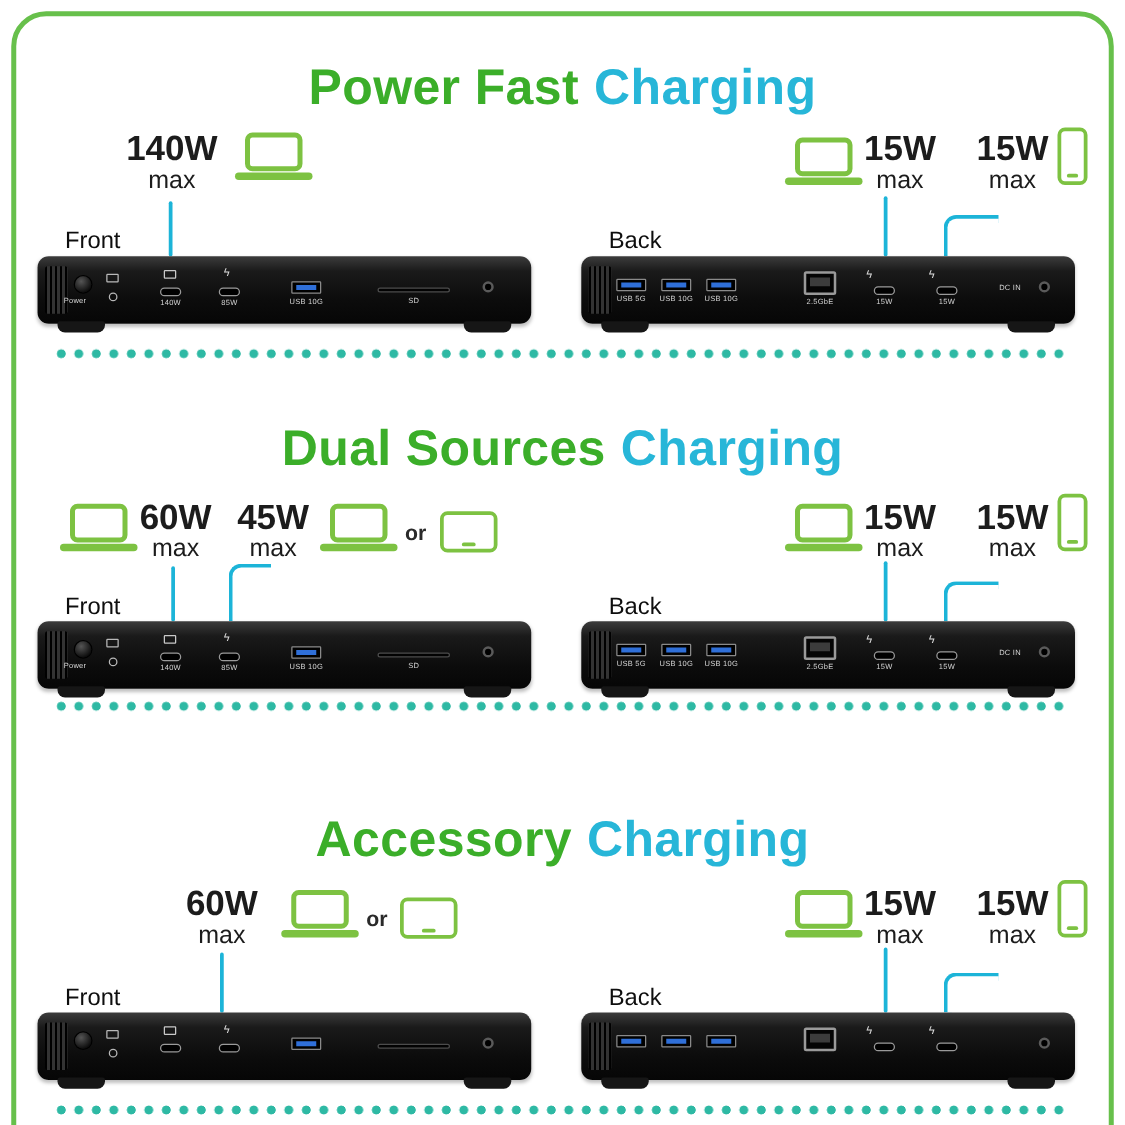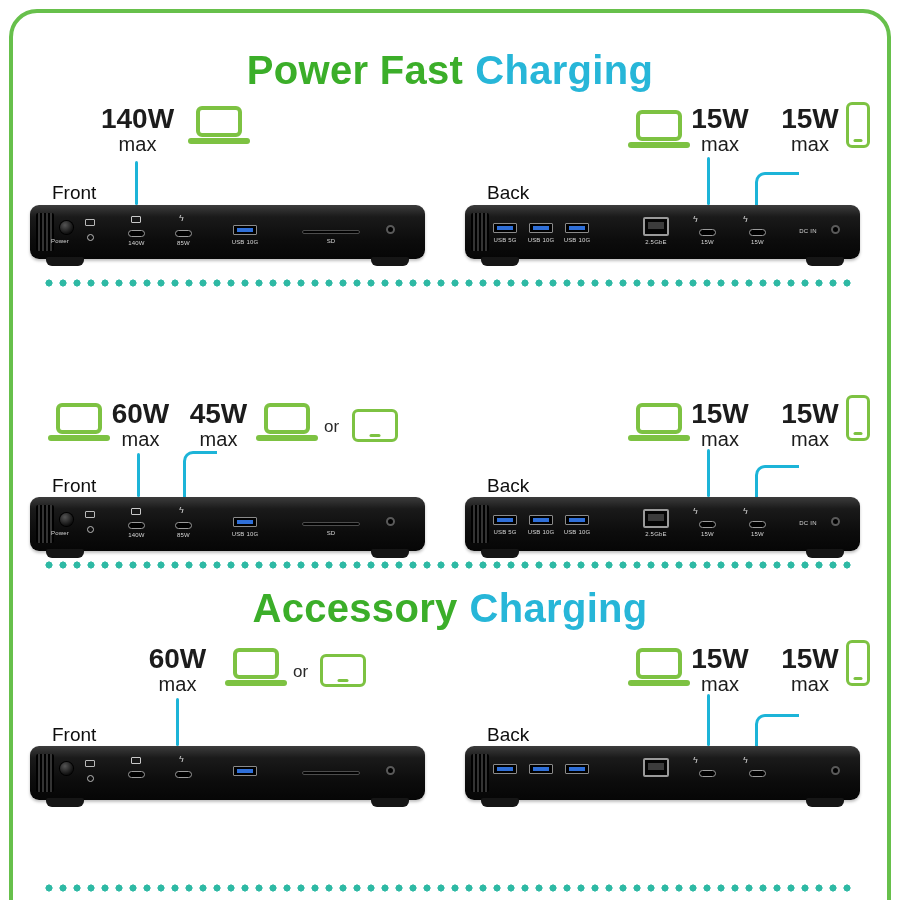--- a/index.html
+++ b/index.html
@@ -17,21 +17,21 @@
   .poster{position:absolute;inset:0;background:#fff;overflow:hidden}
   .frame{position:absolute;top:9px;left:9px;right:9px;bottom:-40px;border:4px solid var(--frame-green);border-radius:28px;pointer-events:none}
   .sec{position:absolute;left:0;width:900px}
   .title{position:absolute;left:0;right:0;text-align:center;font-size:40px;font-weight:800;letter-spacing:.3px}
   .t-green{color:var(--green)}
   .t-cyan{color:var(--cyan);margin-left:12px}
   .callout{position:absolute;width:85px;text-align:center;color:var(--ink)}
   .c-val{font-size:28px;font-weight:700;line-height:1.05}
   .c-unit{font-size:20px;font-weight:500}
   .side-label{position:absolute;font-size:19px;font-weight:500;color:#0e0e0e}
-  .or-label{position:absolute;font-size:17px;font-weight:400;color:#2a2a2a}
+  .or-label{position:absolute;font-size:17px;font-weight:700;color:#2a2a2a}
   .vline{position:absolute;width:3px;background:var(--line);border-radius:2px}
   .elbow{position:absolute;border-top:3px solid var(--line);border-left:3px solid var(--line);border-top-left-radius:10px}
   .dots{position:absolute;left:45px;width:810px;height:8px;
         background-image:radial-gradient(circle at 4px 4px, var(--dots) 3.3px, rgba(0,0,0,0) 3.8px);
         background-size:14px 8px;background-repeat:repeat-x}
   
   .icon-laptop{position:absolute;width:62px}
   .lt-screen{width:46px;height:31px;border:4.5px solid var(--icon-green);border-radius:6px;margin:0 auto}
   .lt-base{width:62px;height:5.5px;background:var(--icon-green);border-radius:3px;margin-top:1px}
   .icon-phone{position:absolute;width:24px;height:46px;border:3.5px solid var(--icon-green);border-radius:6px}
@@ -142,20 +142,21 @@
       <div class="plabel" style="left:325px;top:23px;width:36px">DC IN</div>
       <div class="jack" style="left:366px;top:20px"></div>
       <div class="foot l"></div>
       <div class="foot r"></div>
     </div>
   </section>
 
   <div class="dots" style="top:279px"></div>
 
   <section class="sec" style="top:325px;height:250px">
+    <h2 class="title" style="top:12px"><span class="t-green">Dual Sources</span><span class="t-cyan">Charging</span></h2>
 
     <div class="icon-laptop" style="left:48px;top:78px">
         <div class="lt-screen"></div>
         <div class="lt-base"></div>
       </div>
     <div class="callout" style="left:98px;top:74px">
       <div class="c-val">60W</div>
       <div class="c-unit">max</div>
     </div>
     <div class="callout" style="left:176px;top:74px">
@@ -230,21 +231,21 @@
       <div class="plabel" style="left:277px;top:34px;width:31px">15W</div>
       <div class="plabel" style="left:325px;top:23px;width:36px">DC IN</div>
       <div class="jack" style="left:366px;top:20px"></div>
       <div class="foot l"></div>
       <div class="foot r"></div>
     </div>
   </section>
 
   <div class="dots" style="top:561px"></div>
 
-  <section class="sec" style="top:574px;height:260px">
+  <section class="sec" style="top:638px;height:260px">
     <h2 class="title" style="top:12px"><span class="t-green">Accessory</span><span class="t-cyan">Charging</span></h2>
 
     <div class="callout" style="left:135px;top:70px">
       <div class="c-val">60W</div>
       <div class="c-unit">max</div>
     </div>
     <div class="icon-laptop" style="left:225px;top:74px">
         <div class="lt-screen"></div>
         <div class="lt-base"></div>
       </div>

